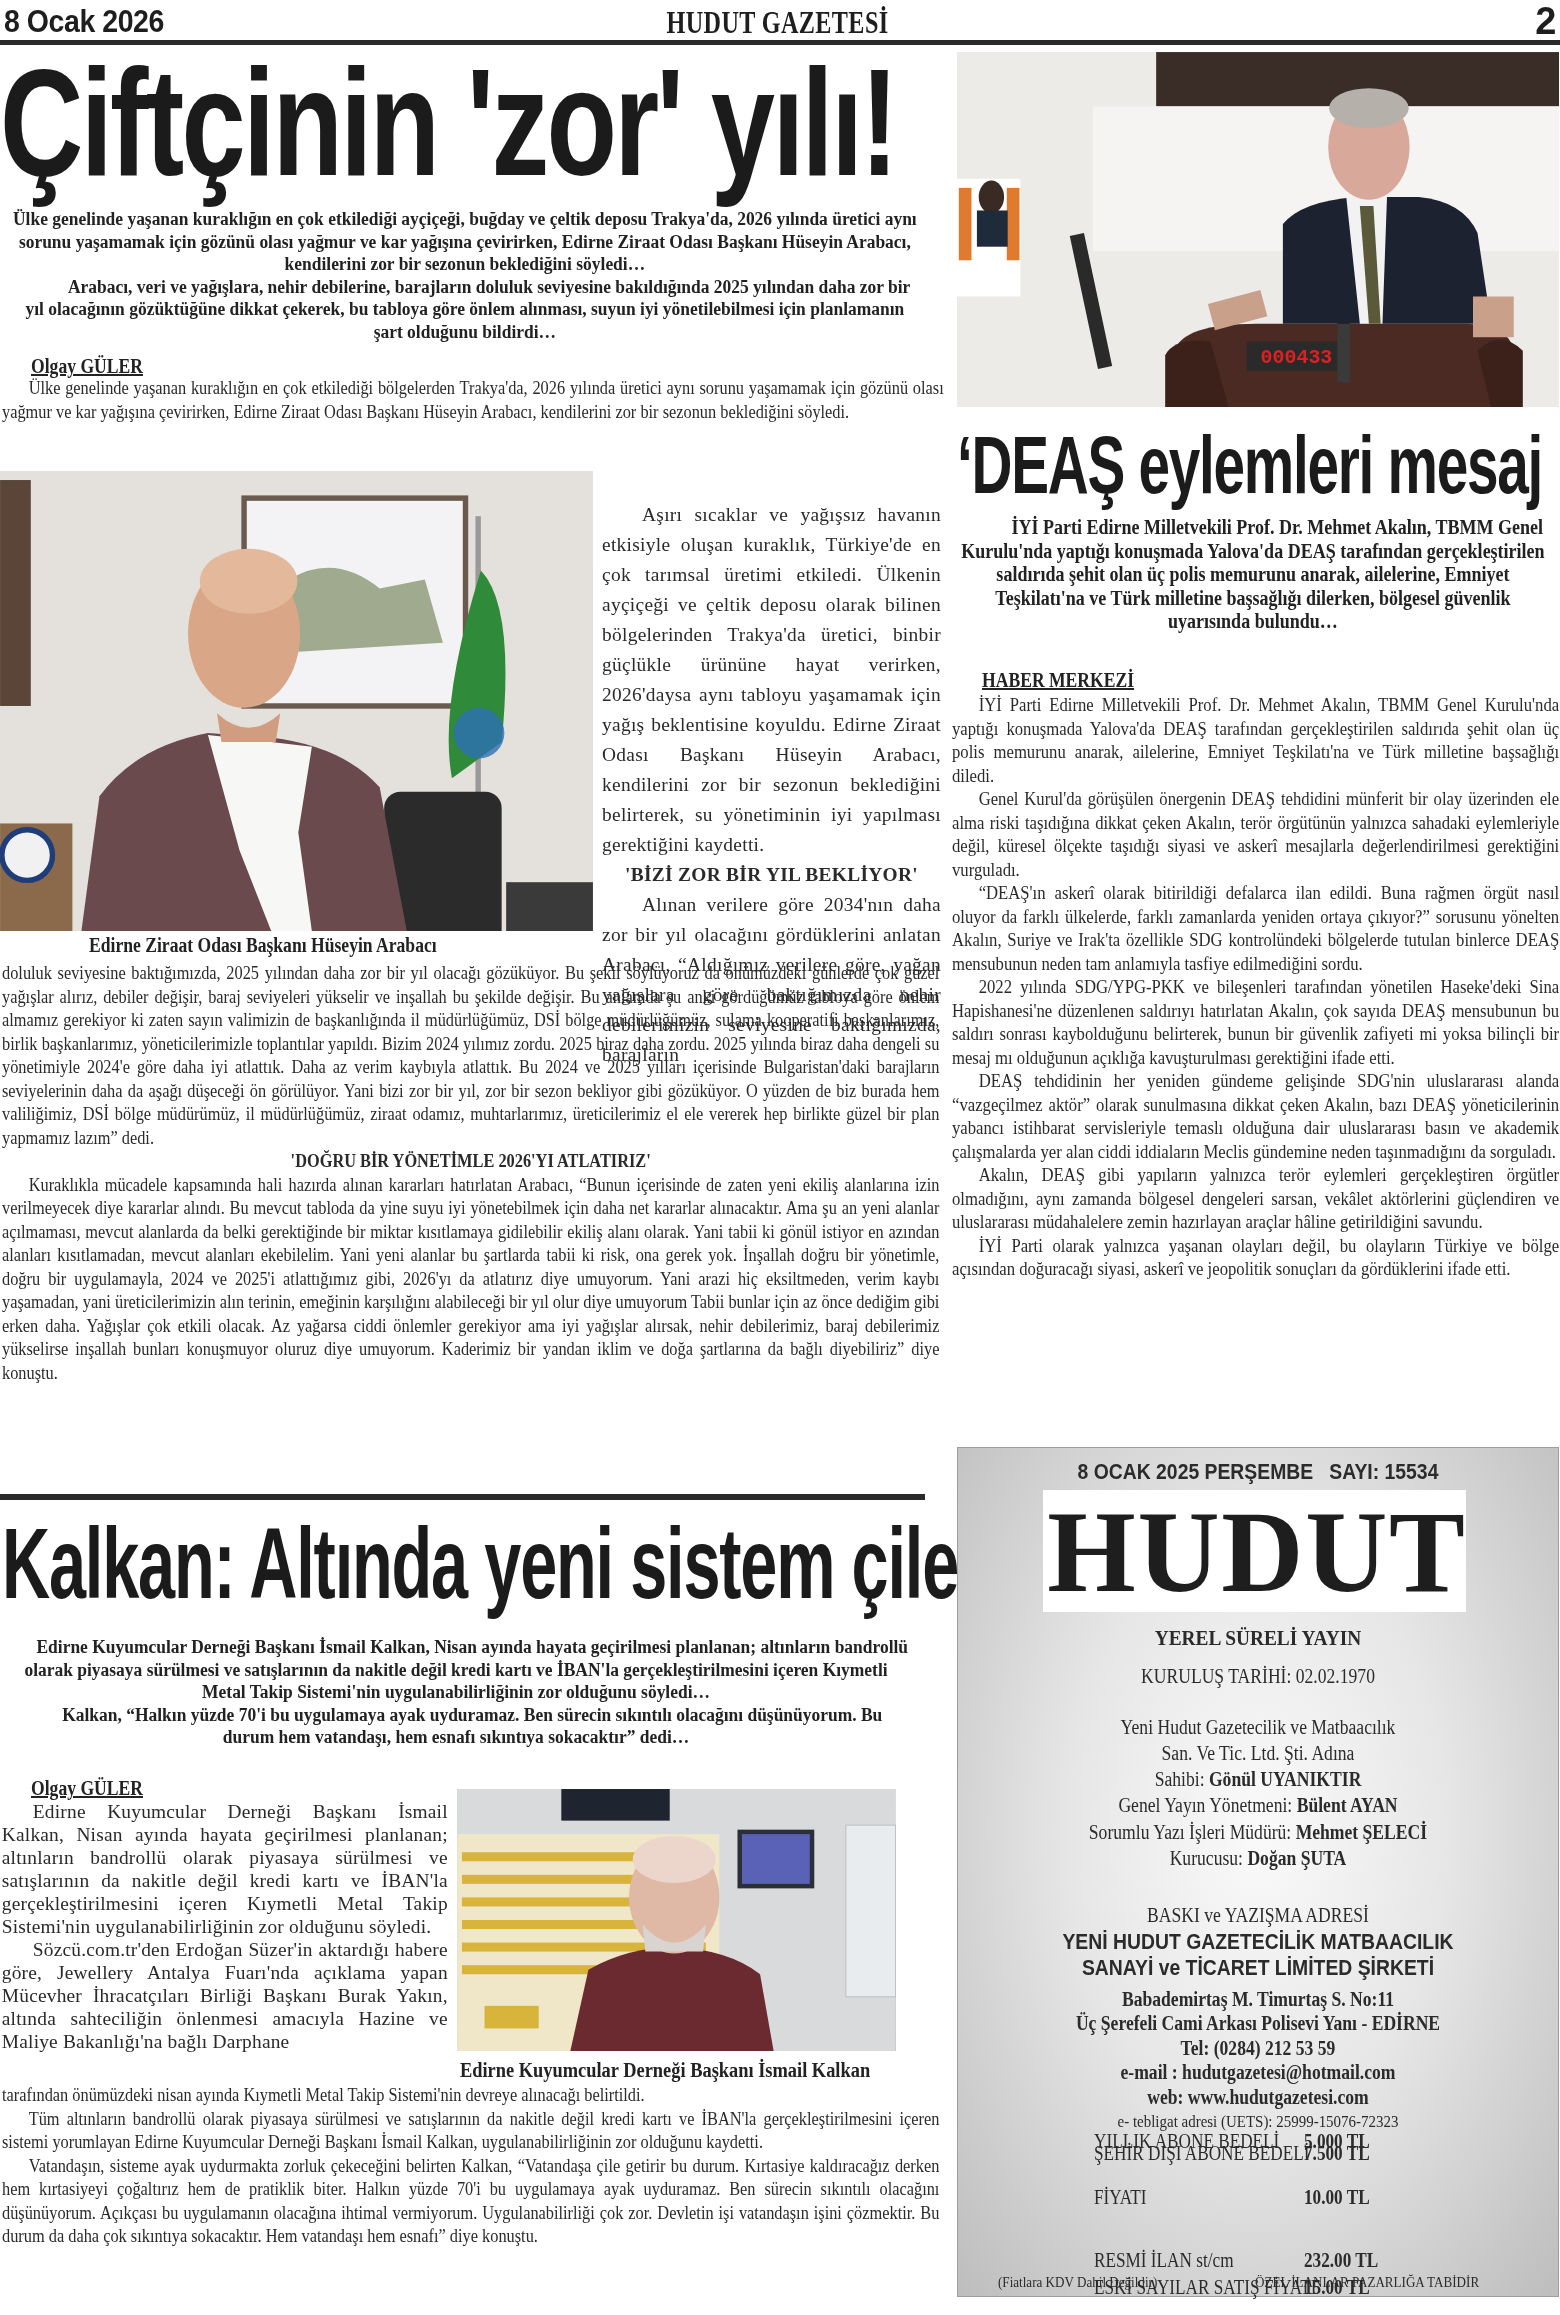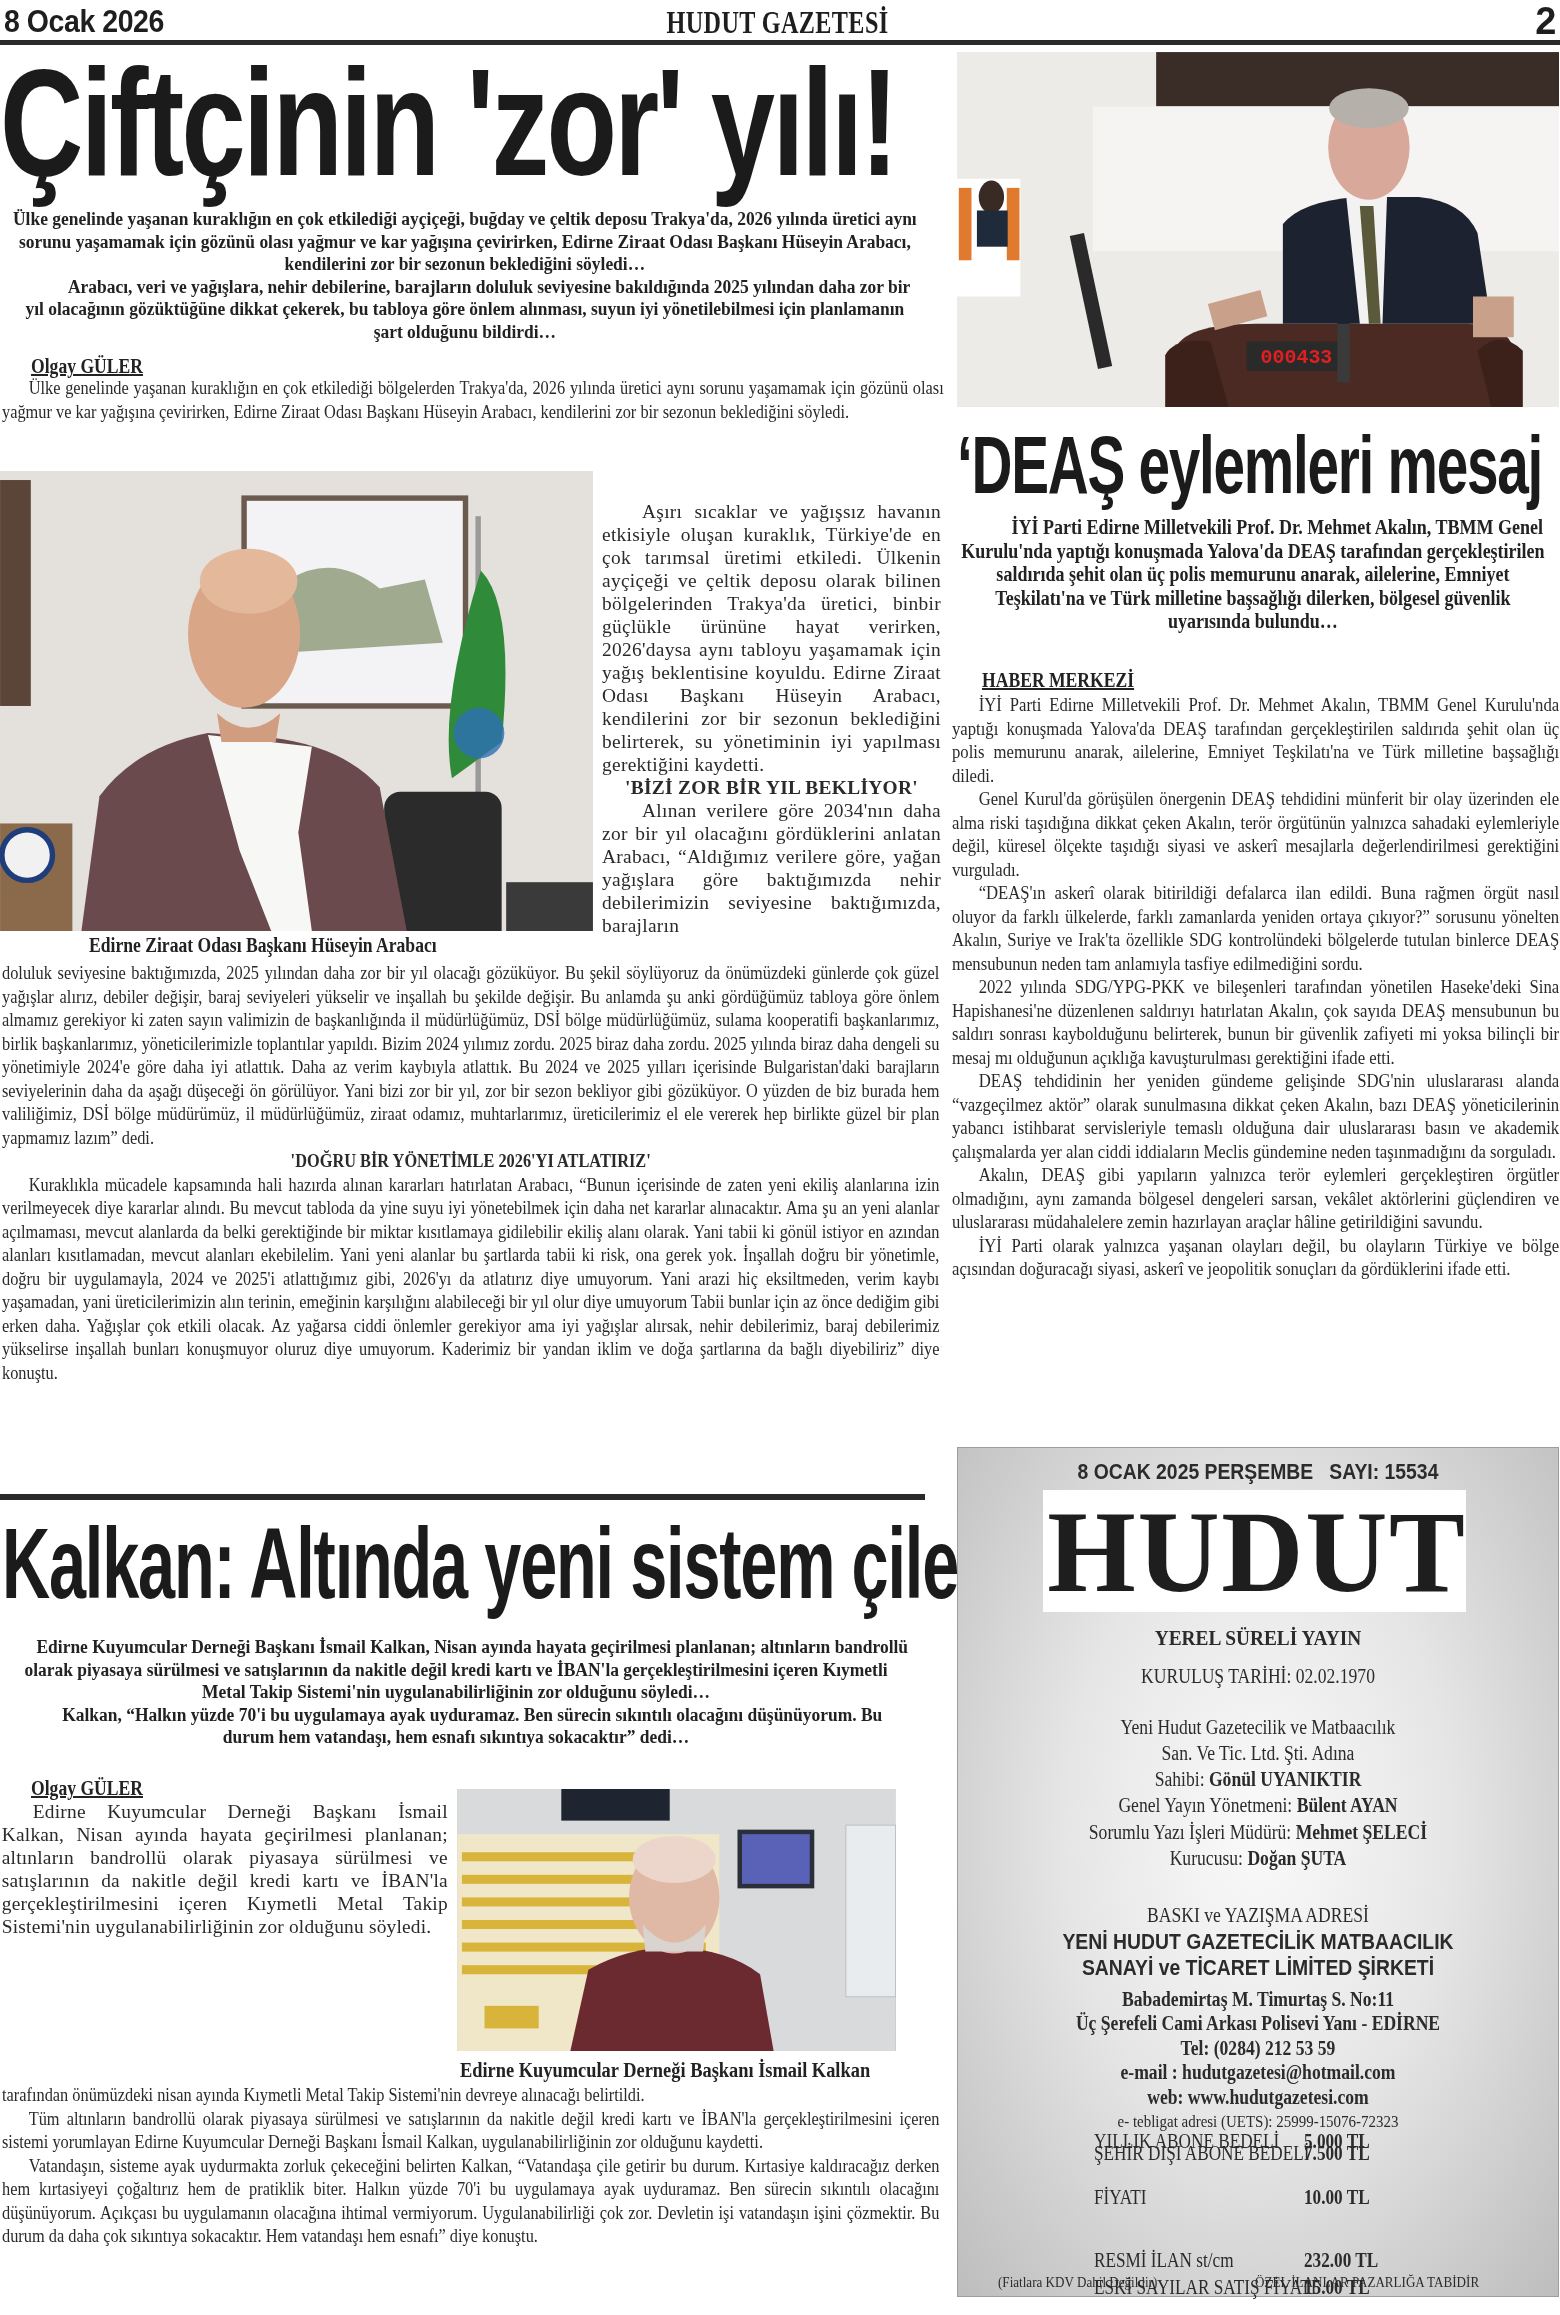--- a/index.html
+++ b/index.html
@@ -31,21 +31,21 @@
   
   .photo { overflow: hidden; }
   .ph-arabaci { left: 0; top: 471px; width: 593px; height: 460px; background: linear-gradient(160deg, #d9d4cf 0%, #e9e6e2 40%, #c8c1b9 100%); }
   .ph-akalin { left: 957px; top: 52px; width: 602px; height: 355px; background: linear-gradient(180deg, #e4e2de 0%, #f1efec 60%, #dcd8d3 100%); }
   .ph-kalkan { left: 457px; top: 1789px; width: 439px; height: 262px; background: linear-gradient(160deg, #cfd3d6 0%, #e9e5d4 50%, #bfb8a9 100%); }
 
   .caption { font-family: "Liberation Serif", serif; font-weight: bold; font-size: 20px; color: #222; white-space: nowrap; transform: scaleX(0.88); transform-origin: left; }
   .cap1 { left: 89px; top: 934px; }
   .cap3 { left: 460px; top: 2059px; transform: scaleX(0.92); }
 
-  .col-right1 { left: 602px; top: 500px; width: 339px; font-size: 19.4px; line-height: 23px; letter-spacing: 0.3px; }
+  .col-right1 { left: 602px; top: 500px; width: 339px; font-size: 19.4px; line-height: 30px; letter-spacing: 0.3px; }
   .col-right1 p { text-indent: 0; }
   .sub1 { text-align: center; font-weight: bold; text-indent: 0 !important; }
 
   .cont1 { left: 1.8px; top: 961px; width: 1090px; }
   .sub2 { text-align: center; font-weight: bold; text-indent: 0 !important; }
 
   .rule2 { left: 0; top: 1494px; width: 925px; height: 6.3px; background: #2a2a2a; }
 
   .hl2 { left: 1.8px; top: 1509px; width: 923px; height: 109px; font-family: "Liberation Sans", sans-serif; font-weight: bold; font-size: 101px; line-height: 109px; color: #1b1b1b; white-space: nowrap; letter-spacing: -1.8px; transform: scaleX(0.66); transform-origin: left; }
 
@@ -141,20 +141,21 @@
 
 <div class="abs lede lede2">
   <div style="text-indent:36px">Edirne Kuyumcular Derneği Başkanı İsmail Kalkan, Nisan ayında hayata geçirilmesi planlanan; altınların bandrollü olarak piyasaya sürülmesi ve satışlarının da nakitle değil kredi kartı ve İBAN'la gerçekleştirilmesini içeren Kıymetli Metal Takip Sistemi'nin uygulanabilirliğinin zor olduğunu söyledi…</div>
   <div style="text-indent:36px">Kalkan, “Halkın yüzde 70'i bu uygulamaya ayak uyduramaz. Ben sürecin sıkıntılı olacağını düşünüyorum. Bu durum hem vatandaşı, hem esnafı sıkıntıya sokacaktır” dedi…</div>
 </div>
 
 <div class="abs byline by2">Olgay GÜLER</div>
 
 <div class="abs body intro2">
   <p>Edirne Kuyumcular Derneği Başkanı İsmail Kalkan, Nisan ayında hayata geçirilmesi planlanan; altınların bandrollü olarak piyasaya sürülmesi ve satışlarının da nakitle değil kredi kartı ve İBAN'la gerçekleştirilmesini içeren Kıymetli Metal Takip Sistemi'nin uygulanabilirliğinin zor olduğunu söyledi.</p>
+  <p>Sözcü.com.tr'den Erdoğan Süzer'in aktardığı habere göre, Jewellery Antalya Fuarı'nda açıklama yapan Mücevher İhracatçıları Birliği Başkanı Burak Yakın, altında sahteciliğin önlenmesi amacıyla Hazine ve Maliye Bakanlığı'na bağlı Darphane</p>
 </div>
 
 <div class="abs photo ph-kalkan">
   <svg width="439" height="262" viewBox="0 0 485 290">
     <rect width="485" height="290" fill="#d8dadc"></rect>
     <rect x="0" y="50" width="290" height="240" fill="#efe7c8"></rect>
     <g fill="#d9b43a">
       <rect x="5" y="70" width="270" height="10"></rect>
         <rect x="5" y="95" width="270" height="10"></rect>
       <rect x="5" y="120" width="270" height="10"></rect>

